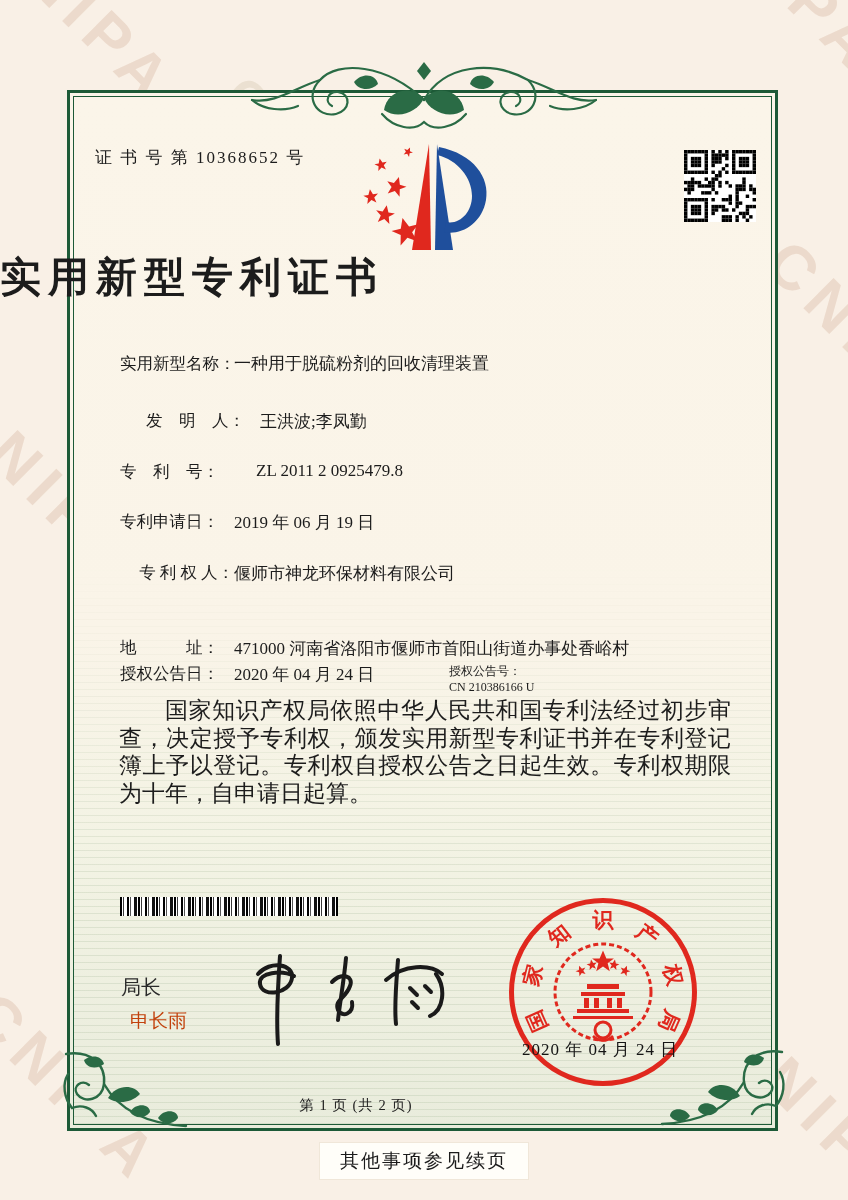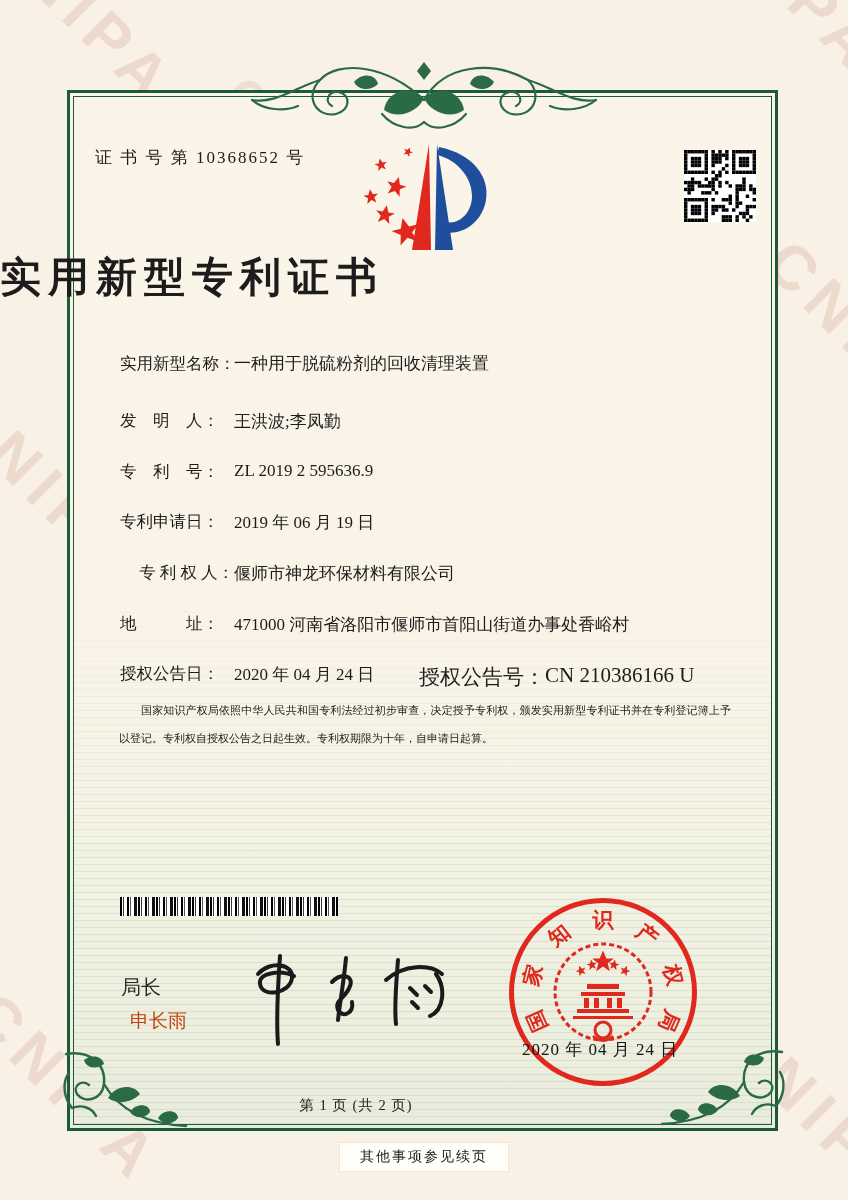--- a/index.html
+++ b/index.html
@@ -44,25 +44,25 @@
   #qr{left:684px;top:150px;width:72px;height:72px;background:#fff;}
   #qr svg{display:block;width:72px;height:72px;}
 
   #logo{left:352px;top:140px;width:150px;height:118px;}
   #title{left:0;top:250px;width:848px;text-align:left;font-size:41px;font-weight:700;
          letter-spacing:7px;}
 
   .frow{left:120px;display:flex;font-size:17px;white-space:pre;}
   .flabel{display:inline-block;width:114px;font-size:16.5px;}
   .fvalue{display:inline-block;}
-  #row1{top:352px;align-items:flex-end;} #row2{top:410px;} #row3{top:461px;} #row4{top:511px;}
-  #row5{top:562px;text-align:right;} #row6{top:613px;} #row7{top:663px;}
-  #row7b{left:419px;top:663px;display:flex;font-size:21px;white-space:pre;}
-
-  #paras{left:119px;top:697px;width:612px;font-size:11px;line-height:27.5px;
+  #row1{top:352px;align-items:flex-end;} #row2{top:410px;margin-left:26px;} #row3{top:461px;gap:22px;} #row4{top:511px;}
+  #row5{top:562px;text-align:right;} #row6{top:637px;} #row7{top:663px;}
+  #row7b{left:449px;top:663px;display:flex;font-size:12px;white-space:pre;flex-direction:column;}
+
+  #paras{left:119px;top:697px;width:612px;font-size:23px;line-height:27.5px;
          text-align:justify;}
   #paras p{margin:0;text-indent:2em;}
 
   #barcode{left:120px;top:897px;width:218px;height:19px;
     background:repeating-linear-gradient(90deg,
       #000 0 2px,#fff 2px 3px,#3a3a3a 3px 4px,#fff 4px 7px,
       #000 7px 9px,#fff 9px 10px,#555 10px 11px,#fff 11px 14px,
       #111 14px 17px,#fff 17px 18px);}
 
   #chief-title{left:121px;top:974px;font-size:20px;font-family:"Liberation Sans","DejaVu Sans",sans-serif;color:#2a2a2a;}
@@ -73,21 +73,21 @@
         border-radius:50%;z-index:6;background:rgba(255,255,255,0.02);}
   #seal .char{position:absolute;font-size:21px;font-weight:700;color:#e0281e;
         transform-origin:center;}
   #emblem{position:absolute;left:33px;top:26px;width:112px;height:126px;}
   #seal-date{left:498px;top:1038px;width:204px;text-align:center;font-size:17px;
         letter-spacing:1px;color:#141414;z-index:7;}
 
   #page-info{left:0;top:1096px;width:712px;text-align:center;font-size:14.5px;letter-spacing:1px;}
 
   #cont-box{left:424px;top:1142px;transform:translateX(-50%);background:#fffef9;
-        border:1px solid #f0e7d9;padding:5px 20px;font-size:14px;letter-spacing:2px;z-index:5;}
+        border:1px solid #f0e7d9;padding:5px 20px;font-size:19px;letter-spacing:2px;z-index:5;}
 </style>
 </head>
 <body>
 
 <div id="page">
 
   <span class="wm w1">CNIPA</span>
   <span class="wm w2">CNIPA</span>
   <span class="wm w3 inner">CNIPA</span>
   <span class="wm w4">CNIPA</span>
@@ -389,21 +389,21 @@
   <div id="row1" class="abs frow">
     <span class="flabel">实用新型名称：</span>
     <span class="fvalue">一种用于脱硫粉剂的回收清理装置</span>
   </div>
   <div id="row2" class="abs frow">
     <span class="flabel">发　明　人：</span>
     <span class="fvalue">王洪波;李凤勤</span>
   </div>
   <div id="row3" class="abs frow">
     <span class="flabel">专　利　号：</span>
-    <span class="fvalue">ZL 2019 2 595636.9</span>
+    <span class="fvalue">ZL 2011 2 0925479.8</span>
   </div>
   <div id="row4" class="abs frow">
     <span class="flabel">专利申请日：</span>
     <span class="fvalue">2019 年 06 月 19 日</span>
   </div>
   <div id="row5" class="abs frow">
     <span class="flabel">专 利 权 人：</span>
     <span class="fvalue">偃师市神龙环保材料有限公司</span>
   </div>
   <div id="row6" class="abs frow">

